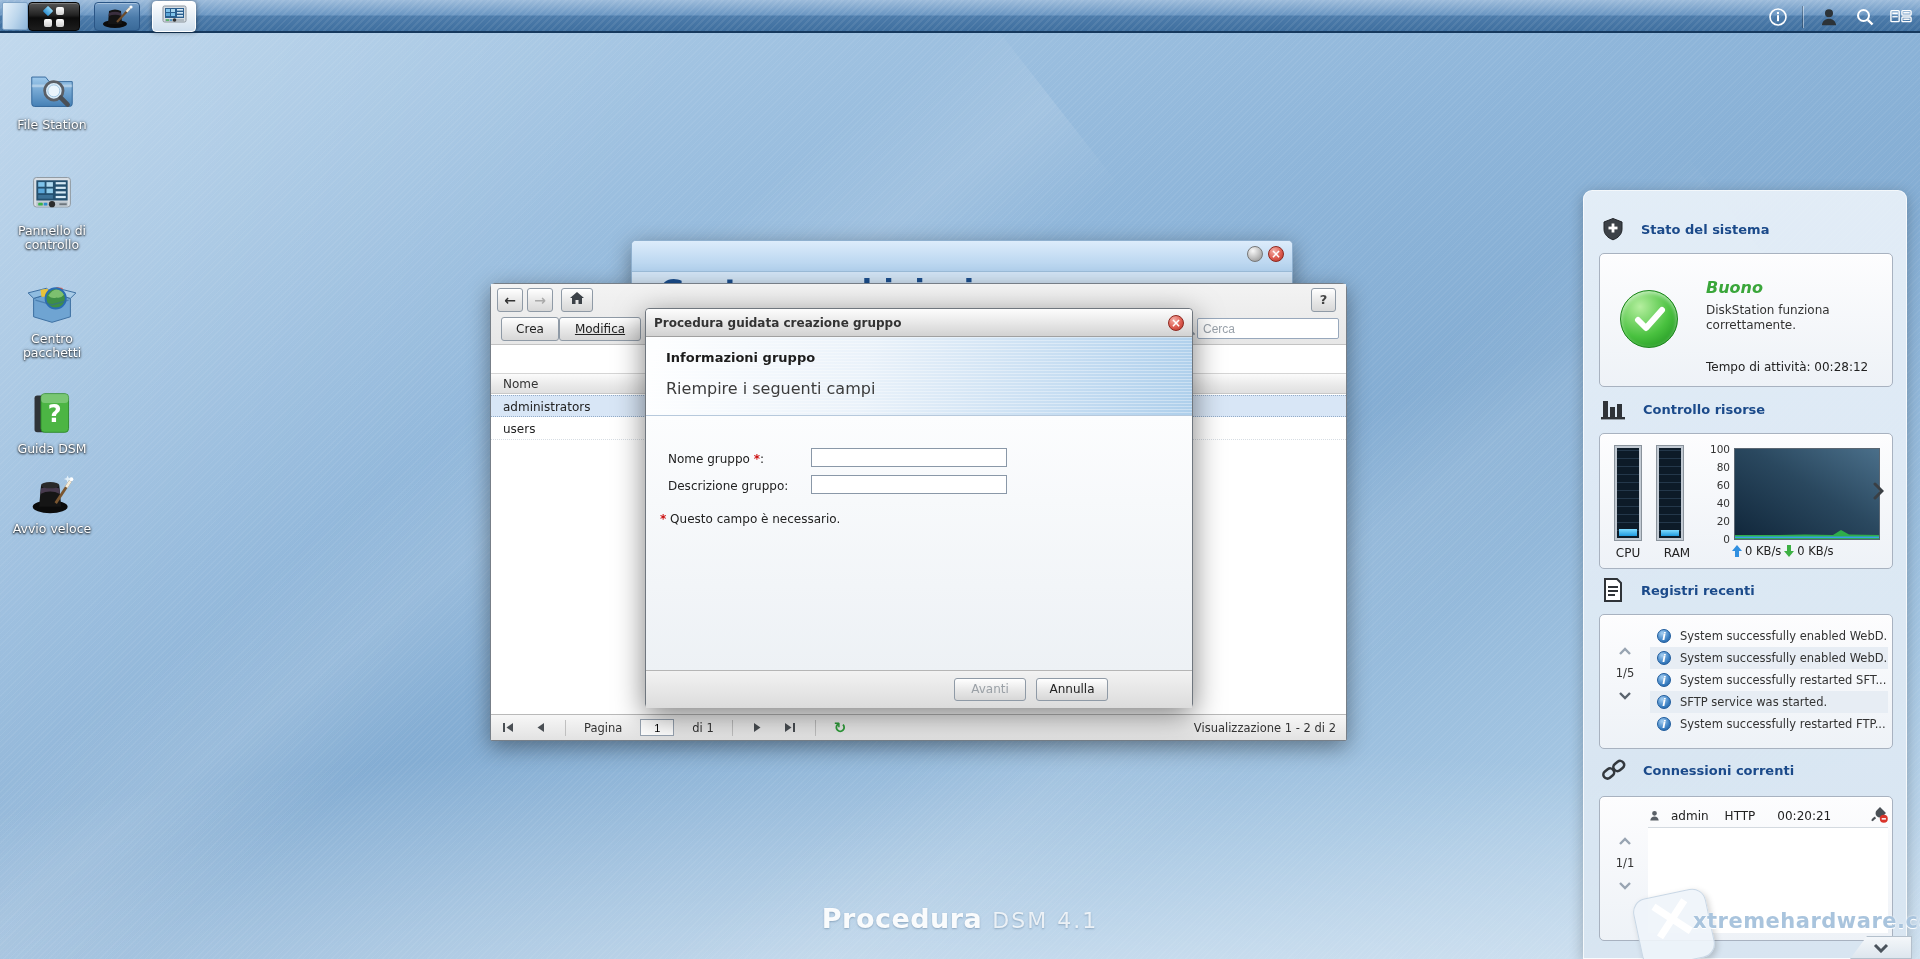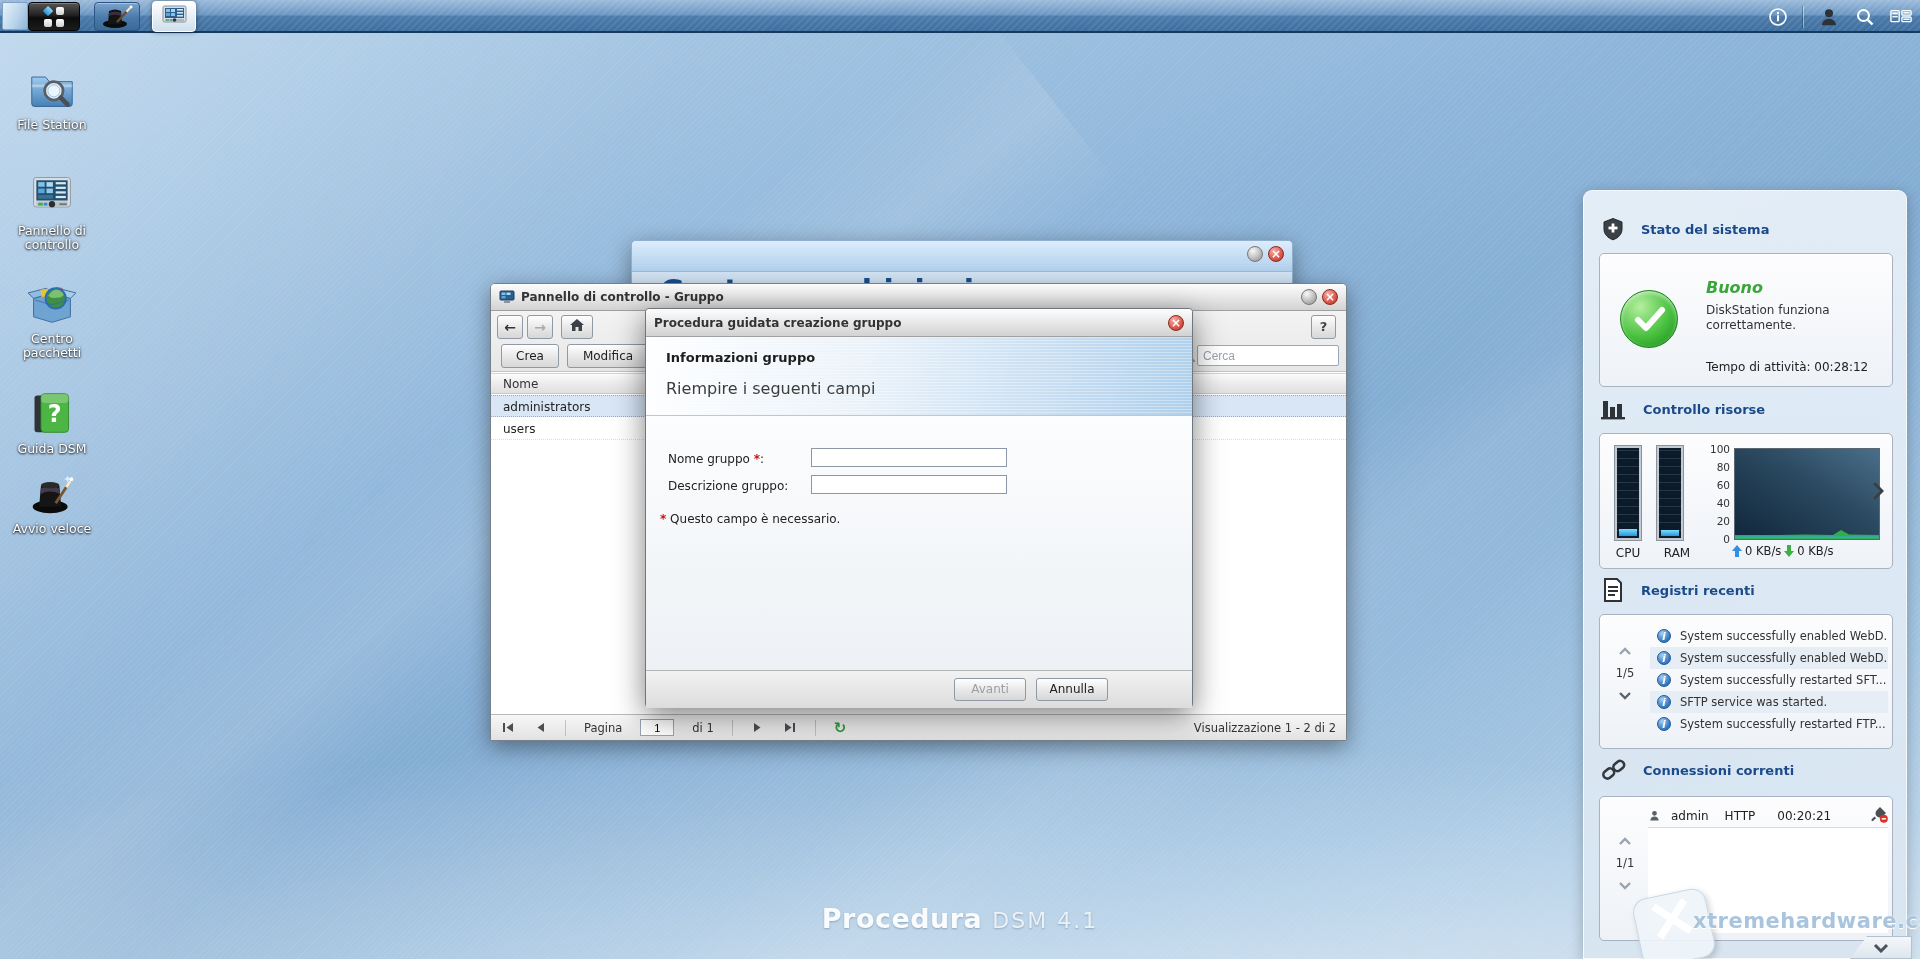--- a/index.html
+++ b/index.html
@@ -321,45 +321,31 @@
   <div class="stor-tbar">
     <div class="orbs">
       <span class="orb min"></span>
       <span class="orb close"></span>
     </div>
   </div>
   <div class="stor-head">Gestore archiviazione</div>
 </div>
 
 <div class="win cp-win">
-  <div class="tbar">
-    <svg width="16" height="14" viewBox="0 0 16 14">
-      <rect x="1" y="1" width="14" height="9" rx="1" fill="#2a5e8e" stroke="#1c415f"></rect>
-      <rect x="2.5" y="2.5" width="4" height="2.5" fill="#7fc3ea"></rect>
-        <rect x="7.5" y="2.5" width="4" height="2.5" fill="#aed9f0"></rect>
-      <rect x="2.5" y="6" width="4" height="2.5" fill="#5aa6d8"></rect>
-      <rect x="5" y="11" width="6" height="2" fill="#8b949c"></rect>
-    </svg>
-    <span class="ttl">Pannello di controllo - Gruppo</span>
-    <div class="orbs">
-      <span class="orb min"></span>
-      <span class="orb close"></span>
-    </div>
-  </div>
   <div class="cp-tools">
     <span class="btn sqbtn nav-btn" style="left:6px;">←</span>
     <span class="btn sqbtn nav-btn dis" style="left:36px;">→</span>
     <span class="btn sqbtn nav-btn" style="left:70px; width:32px;">
       <svg width="16" height="14" viewBox="0 0 16 14">
           <path d="M8 1 L15 7 H13 V13 H9.5 V9 h-3 V13 H3 V7 H1 Z" fill="#3c4147"></path>
         </svg>
     </span>
     <span class="btn cp-help"></span>
     <span class="btn act-btn" style="left:10px; width:58px;">Crea</span>
-    <span class="btn act-btn" style="left:76px; width:82px;">Modifica</span>
+    <span class="btn act-btn" style="left:68px; width:82px;text-decoration:underline;">Modifica</span>
     <span class="srch-ic">
       <svg width="14" height="14" viewBox="0 0 14 14">
           <circle cx="6" cy="6" r="4.2" fill="none" stroke="#8a949e" stroke-width="1.6"></circle>
           <line x1="9.2" y1="9.2" x2="12.6" y2="12.6" stroke="#8a949e" stroke-width="1.8"></line>
         </svg>
     </span>
     <input class="cp-search" placeholder="Cerca" style="">
   </div>
   <div class="cp-thead">Nome</div>
   <div class="cp-row sel" style="top:111px;">administrators</div>

